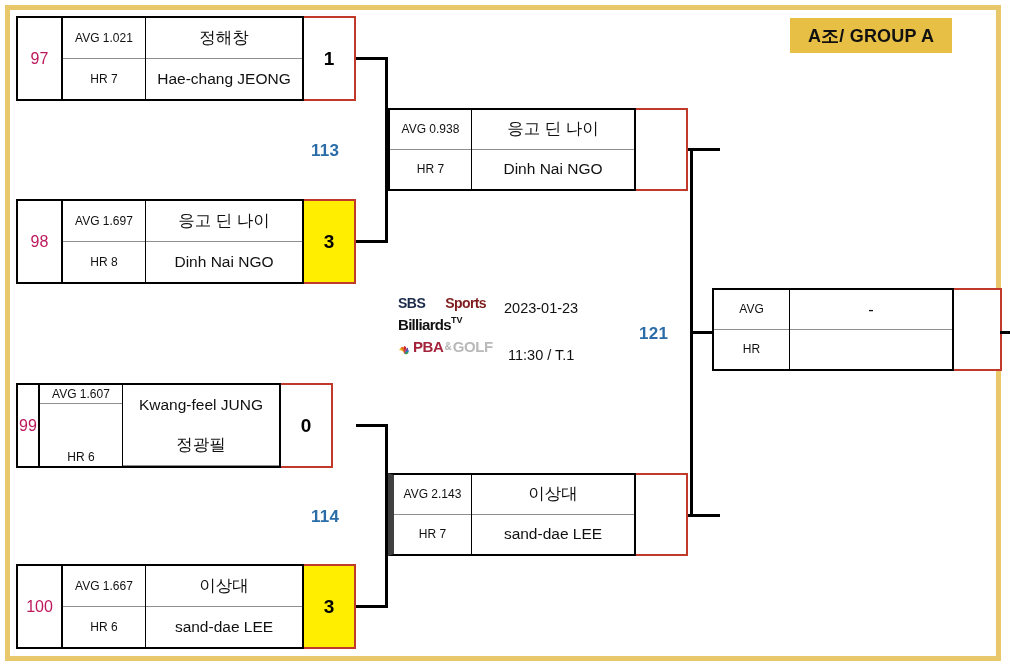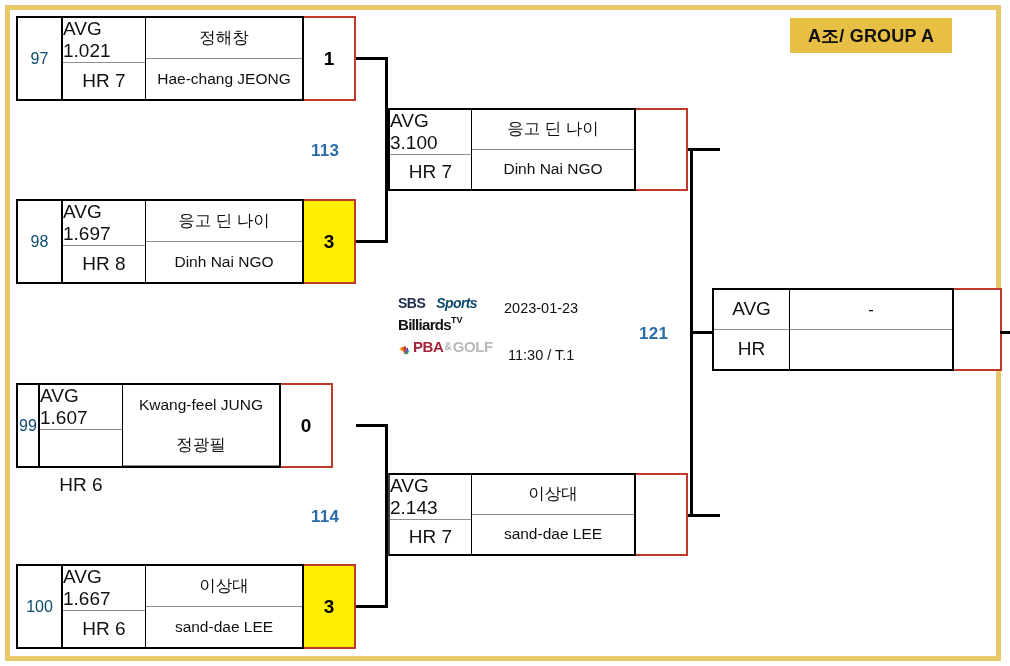--- a/index.html
+++ b/index.html
@@ -18,39 +18,39 @@
     border:5px solid #e8c86a;box-sizing:border-box;pointer-events:none;
   }
 
   
   .box{position:absolute;box-sizing:border-box;background:#fff;}
   .box .tbl{display:flex;width:100%;height:100%;box-sizing:border-box;}
 
   .seedcell{
     border:2px solid #000;border-right:1px solid #000;
     display:flex;align-items:center;justify-content:center;
-    font-size:16px;color:#0c4a6e;box-sizing:border-box;background:#fff;
+    font-size:16px;color:#be185d;box-sizing:border-box;background:#fff;
   }
   .statcol{
     border-top:2px solid #000;border-bottom:2px solid #000;
     border-right:1px solid #000;border-left:1px solid #000;
     display:flex;flex-direction:column;box-sizing:border-box;background:#fff;
   }
   .namecol{
     border-top:2px solid #000;border-bottom:2px solid #000;border-right:2px solid #000;
     display:flex;flex-direction:column;box-sizing:border-box;background:#fff;
   }
   .cellrow{
     flex:1 1 50%;display:flex;align-items:center;justify-content:center;
     font-size:14.5px;color:#111;box-sizing:border-box;
   }
   .cellrow.top{border-bottom:1px solid #8f8f8f;}
   .namecol .cellrow{font-size:15.5px;}
   .namecol .cellrow.top{font-size:16.5px;}
-  .statcol .cellrow{font-size:19px;}
+  .statcol .cellrow{font-size:12px;}
 
   .scorecell{
     border:2px solid #c0392b;border-left:0;
     display:flex;align-items:center;justify-content:center;
     font-size:19px;font-weight:bold;color:#000;box-sizing:border-box;background:#fff;
   }
   .scorecell.win{background:#ffee00;}
 
   
   .ln{position:absolute;background:#000;}
@@ -67,22 +67,22 @@
   .groupbadge{
     position:absolute;background:#e8bf45;
     display:flex;align-items:center;justify-content:center;
     font-size:18px;font-weight:bold;color:#111;letter-spacing:.2px;
   }
 
   
   .infoblock{position:absolute;}
   .logoline{display:flex;align-items:center;height:17px;margin-bottom:5px;}
   .logo-sbs{font-size:14px;font-weight:bold;color:#1b2a4a;letter-spacing:-.5px;}
-  .logo-sports{font-size:14px;font-style:italic;font-weight:bold;color:#0c4a6e;
-               letter-spacing:-.6px;margin-left:11px;}
+  .logo-sports{font-size:14px;font-weight:bold;color:#7f1d1d;
+               letter-spacing:-.6px;margin-left:20px;}
   .logo-bill{font-size:15px;font-weight:bold;color:#111;letter-spacing:-.7px;}
   .logo-tv{font-size:9px;font-weight:bold;color:#111;vertical-align:super;
            position:relative;top:-5px;left:0px;}
   .peacock{display:inline-block;width:13px;height:12px;position:relative;margin-right:2px;}
   .logo-pba{font-size:15px;font-weight:bold;color:#a3243b;letter-spacing:-.4px;}
   .logo-amp{font-size:10px;font-weight:bold;color:#b3b3b3;margin:0 1px;}
   .logo-golf{font-size:15px;font-weight:bold;color:#b9b9b9;letter-spacing:-.4px;}
 
   .infotext{position:absolute;font-size:14.5px;color:#111;}
 
@@ -169,34 +169,34 @@
 
   <div class="ln lnh" style="left:356px;top:424px;width:32px;"></div>
   <div class="ln lnh" style="left:356px;top:605px;width:32px;"></div>
   <div class="ln lnv" style="left:385px;top:424px;height:184px;"></div>
   <div class="ln lnh" style="left:385px;top:514px;width:19px;"></div>
   <div class="mnum" style="left:311px;top:507px;">114</div>
 
   <div class="box" style="left:388px;top:108px;width:300px;height:83px;">
     <div class="tbl">
       <div class="statcol" style="width:84px;border-left:2px solid #000;">
-        <div class="cellrow top">AVG 3.100</div>
+        <div class="cellrow top">AVG 0.938</div>
         <div class="cellrow">HR 7</div>
       </div>
       <div class="namecol" style="width:164px;">
         <div class="cellrow top">응고 딘 나이</div>
         <div class="cellrow">Dinh Nai NGO</div>
       </div>
       <div class="scorecell" style="width:52px;"></div>
     </div>
   </div>
 
   <div class="box" style="left:388px;top:473px;width:300px;height:83px;">
     <div class="tbl">
-      <div class="statcol" style="width:84px;border-left:2px solid #404040;">
+      <div class="statcol" style="width:84px;border-left:6px solid #404040;">
         <div class="cellrow top">AVG 2.143</div>
         <div class="cellrow">HR 7</div>
       </div>
       <div class="namecol" style="width:164px;">
         <div class="cellrow top">이상대</div>
         <div class="cellrow">sand-dae LEE</div>
       </div>
       <div class="scorecell" style="width:52px;"></div>
     </div>
   </div>

